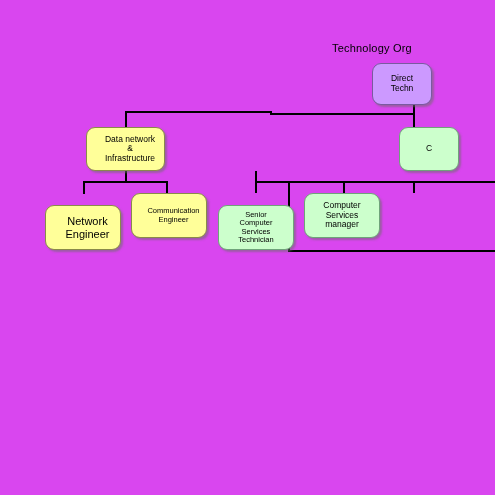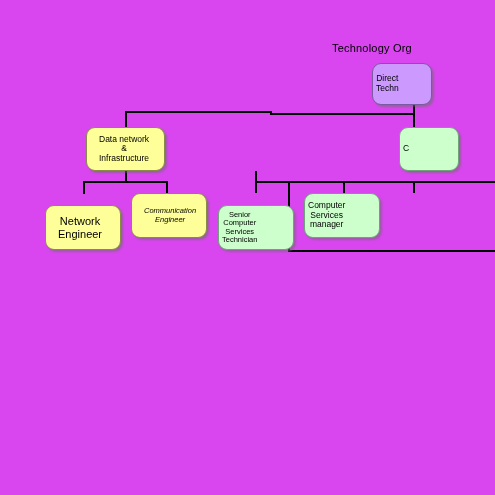--- a/index.html
+++ b/index.html
@@ -41,20 +41,21 @@
   .line.v { width: 2px; }
 
   
   .node {
     position: absolute;
     box-sizing: border-box;
     border: 1px solid #555555;
     border-radius: 9px;
     display: flex;
     align-items: center;
+    justify-content: center;
     text-align: center;
     color: #000000;
     line-height: 1.12;
     box-shadow: 2px 2px 2px rgba(110,110,110,0.55);
     overflow: hidden;
     padding: 2px 3px;
   }
   .node .label { display: block; white-space: pre-line; }
 
   .fill-purple { background: #cc99ff; border-color: #7a5aa0; }
@@ -108,21 +109,21 @@
     <span class="label">Data network
 &amp;
 Infrastructure</span>
   </div>
 
   <div class="node fill-yellow fs-lg" style="left:45px; top:193px; width:76px; height:45px;">
     <span class="label">Network
 Engineer</span>
   </div>
 
-  <div class="node fill-yellow fs-sm" style="left:131px; top:193px; width:76px; height:45px;font-style:italic;">
+  <div class="node fill-yellow fs-sm" style="left:131px; top:193px; width:76px; height:45px;">
     <span class="label">Communication
 Engineer</span>
   </div>
 
   <div class="node fill-green fs-sm" style="left:218px; top:205px; width:76px; height:45px;">
     <span class="label">Senior
 Computer
 Services
 Technician</span>
   </div>

